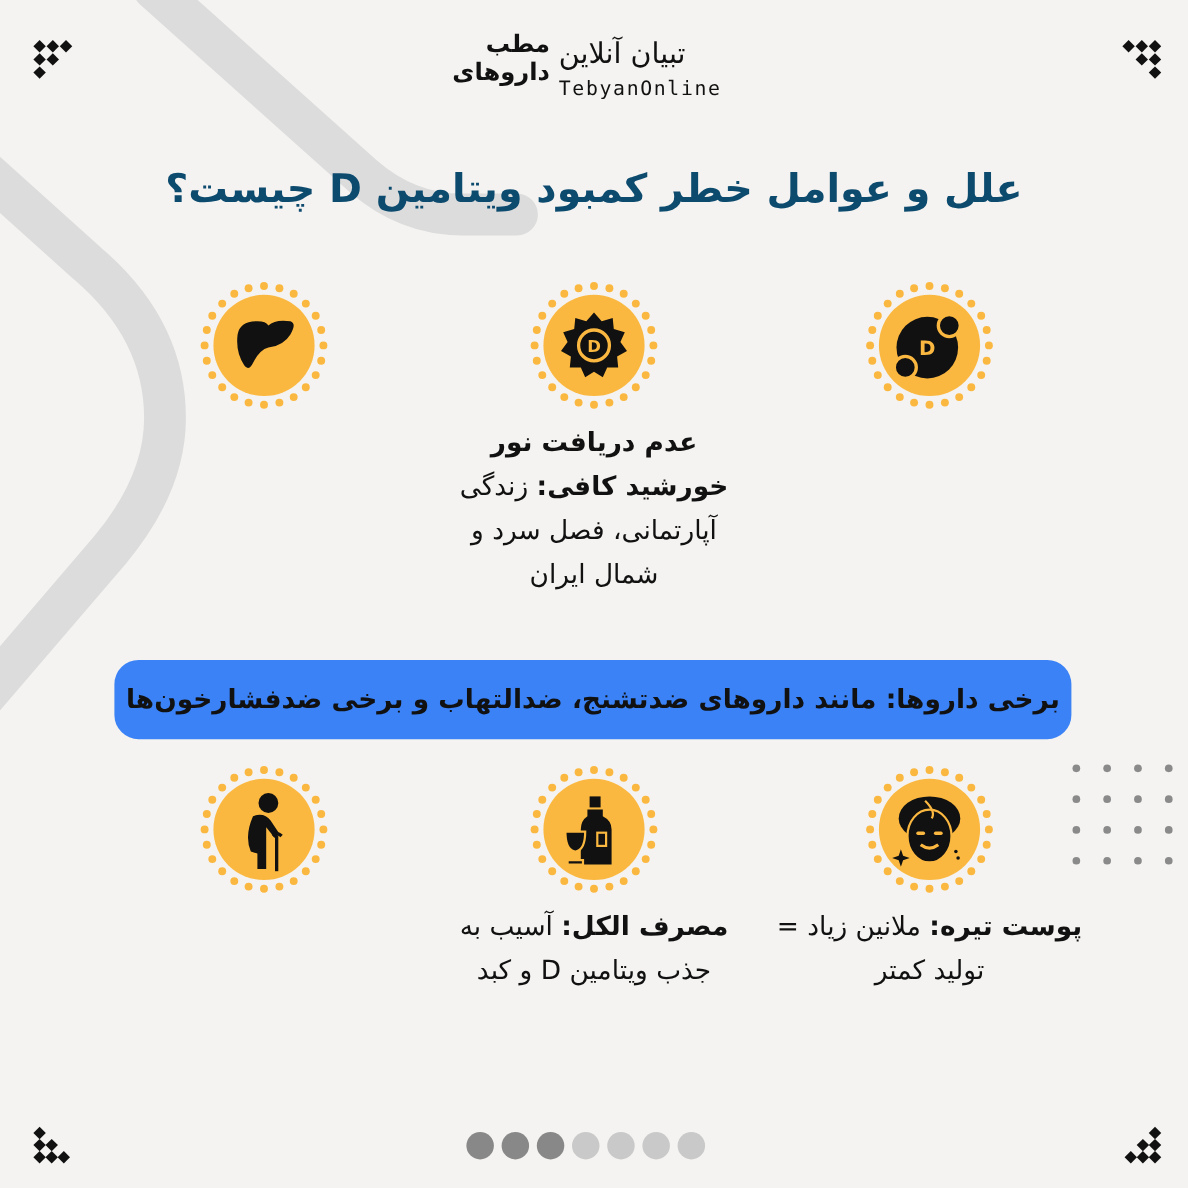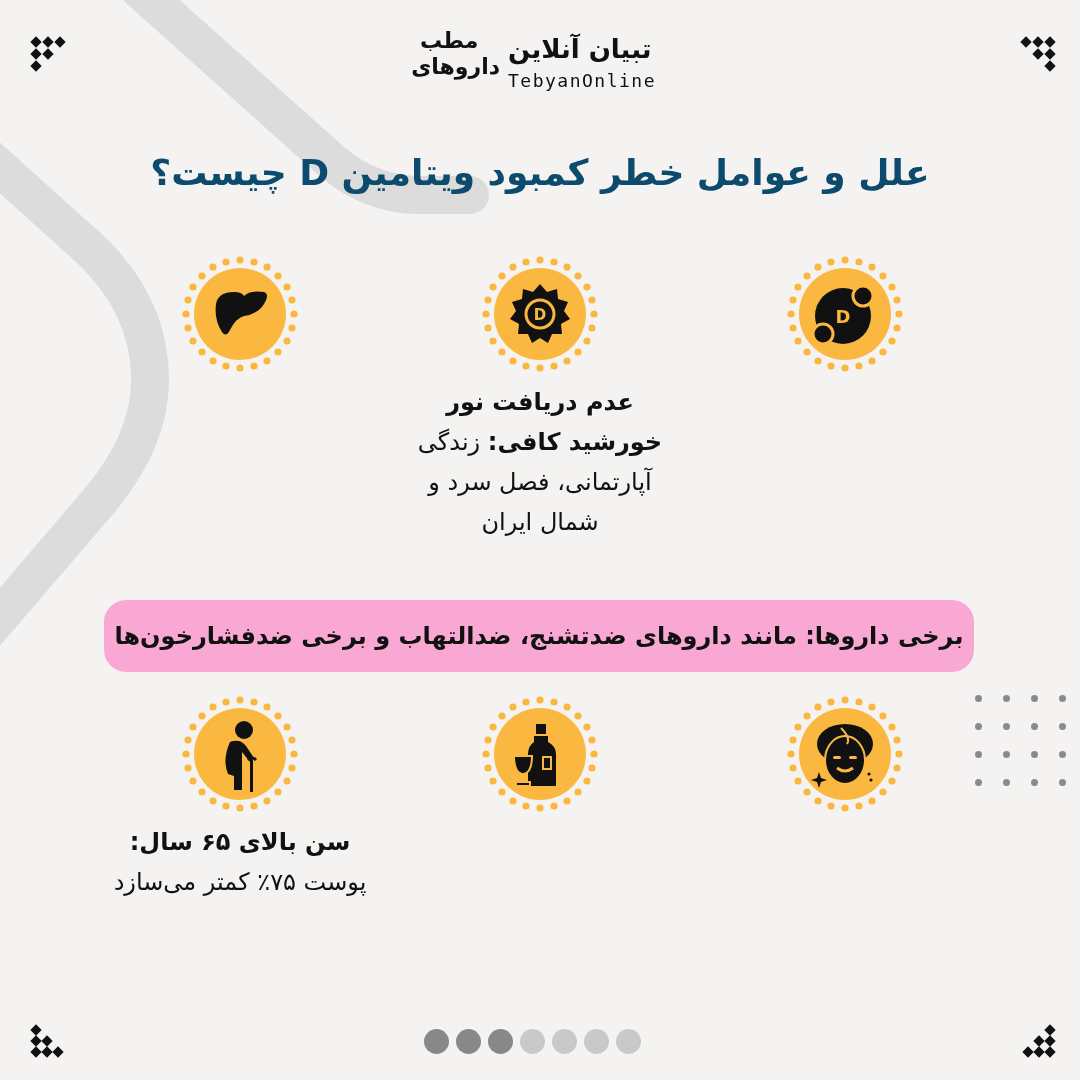--- a/index.html
+++ b/index.html
@@ -7,35 +7,35 @@
     width: 1080px; height: 1080px; overflow: hidden; position: relative;
     background: #f4f3f1;
     font-family: "DejaVu Sans", sans-serif;
     color: #111;
   }
   .bg-swoosh { position: absolute; left: 0; top: 0; width: 1080px; height: 1080px; pointer-events: none; }
   .corner { position: absolute; }
   .corner svg { display: block; }
 
   .brand { position: absolute; top: 28px; left: 420px; width: 250px; height: 70px; }
-  .brand-matab { position: absolute; left: 0; top: 0; width: 80px; text-align: left; font-weight: bold; font-size: 22px; line-height: 26px; direction: rtl; }
-  .brand-tebyan-fa { position: absolute; left: 88px; top: 6px; font-weight: bold; font-size: 26px; direction: rtl; }
+  .brand-matab { position: absolute; left: 0; top: 0; width: 80px; text-align: right; font-weight: bold; font-size: 22px; line-height: 26px; direction: rtl; }
+  .brand-tebyan-fa { position: absolute; left: 88px; top: 6px; font-weight: normal; font-size: 26px; direction: rtl; }
   .brand-tebyan-en { position: absolute; left: 88px; top: 42px; font-family: "DejaVu Sans Mono", monospace; font-size: 18px; letter-spacing: 1.5px; }
 
   .title { position: absolute; top: 152px; left: 0; width: 1080px; text-align: center; direction: rtl;
     color: #0c4a6e; font-weight: bold; font-size: 36px; }
 
   .item { position: absolute; width: 280px; text-align: center; direction: rtl; }
   .item .icon-wrap { width: 120px; height: 120px; margin: 0 auto; position: relative; }
   .item .icon-wrap svg { position: absolute; left: 0; top: 0; }
   .item .text { margin-top: 8px; font-size: 24px; line-height: 40px; }
   .item .text .lead { font-weight: bold; }
 
   .banner { position: absolute; left: 104px; top: 600px; width: 870px; height: 72px; border-radius: 22px;
-    background: #f9a8d4; display: flex; align-items: center; justify-content: center; direction: rtl;
+    background: #3b82f6; display: flex; align-items: center; justify-content: center; direction: rtl;
     font-weight: bold; font-size: 24px; }
 
   .dotgrid { position: absolute; left: 975px; top: 695px; width: 100px; height: 100px;
     display: grid; grid-template-columns: repeat(4, 28px); grid-template-rows: repeat(4, 28px); }
   .dotgrid span { width: 7px; height: 7px; border-radius: 50%; background: #8a8a8a; }
 
   .pager { position: absolute; top: 1029px; left: 424px; display: flex; gap: 7px; }
   .pager span { width: 25px; height: 25px; border-radius: 50%; background: #c9c9c9; }
   .pager span.active { background: #888; }
 </style>
@@ -206,49 +206,53 @@
       <ellipse cx="60" cy="66" rx="20" ry="24" fill="#111" stroke="#fbb840" stroke-width="2"></ellipse>
       <path d="M56 34 Q66 44 62 50" stroke="#fbb840" stroke-width="2" fill="none"></path>
       <rect x="48" y="62" width="8" height="3" rx="1.5" fill="#fbb840"></rect>
       <rect x="64" y="62" width="8" height="3" rx="1.5" fill="#fbb840"></rect>
       <path d="M52 74 Q60 80 68 74" stroke="#fbb840" stroke-width="3" fill="none"></path>
       <path d="M34 78 L36 84 L42 86 L36 88 L34 94 L32 88 L26 86 L32 84 Z" fill="#111"></path>
       <circle cx="84" cy="80" r="1.6" fill="#111"></circle>
       <circle cx="86" cy="86" r="1.6" fill="#111"></circle>
     </svg>
   </div>
+  <div class="text">
+    <span class="lead">پوست تیره:</span>
+    <span>ملانین زیاد = تولید کمتر</span>
+  </div>
 </div>
 
 <div class="item" style="left:400px;top:694px">
   <div class="icon-wrap">
     <svg width="120" height="120" viewBox="0 0 120 120">
       <use href="#sunring"></use>
       <rect x="56" y="30" width="10" height="10" fill="#111"></rect>
       <path d="M54 42 L68 42 L68 48 Q76 52 76 60 L76 92 L48 92 L48 60 Q48 52 54 48 Z" fill="#111"></path>
       <rect x="62" y="62" width="10" height="14" fill="#fbb840"></rect>
       <rect x="64" y="64" width="6" height="10" fill="#111"></rect>
       <path d="M34 62 L52 62 Q52 78 44 80 L44 88 L50 88 L50 92 L36 92 L36 88 L42 88 L42 80 Q34 78 34 62 Z" fill="#111" stroke="#fbb840" stroke-width="2"></path>
     </svg>
   </div>
+  <div class="text">
+    <span class="lead">مصرف الکل:</span>
+    <span>آسیب به جذب ویتامین D و کبد</span>
+  </div>
 </div>
 
 <div class="item" style="left:100px;top:694px">
   <div class="icon-wrap">
     <svg width="120" height="120" viewBox="0 0 120 120">
       <use href="#sunring"></use>
       <circle cx="64" cy="36" r="9" fill="#111"></circle>
       <path d="M50 48 Q60 44 66 52 L74 64 L70 68 L62 58 L62 96 L54 96 L54 82 L48 80 Q42 66 50 48 Z" fill="#111"></path>
       <rect x="70" y="66" width="3" height="32" fill="#111"></rect>
       <path d="M68 66 Q72 62 76 66" stroke="#111" stroke-width="3" fill="none"></path>
     </svg>
   </div>
-  <div class="text">
-    <span class="lead">سن بالای ۶۵ سال:</span>
-    <span>پوست ۷۵٪ کمتر می‌سازد</span>
-  </div>
 </div>
 
 <div class="pager">
   <span class="active"></span>
   <span class="active"></span>
   <span class="active"></span>
   <span></span>
   <span></span>
   <span></span>
   <span></span>

